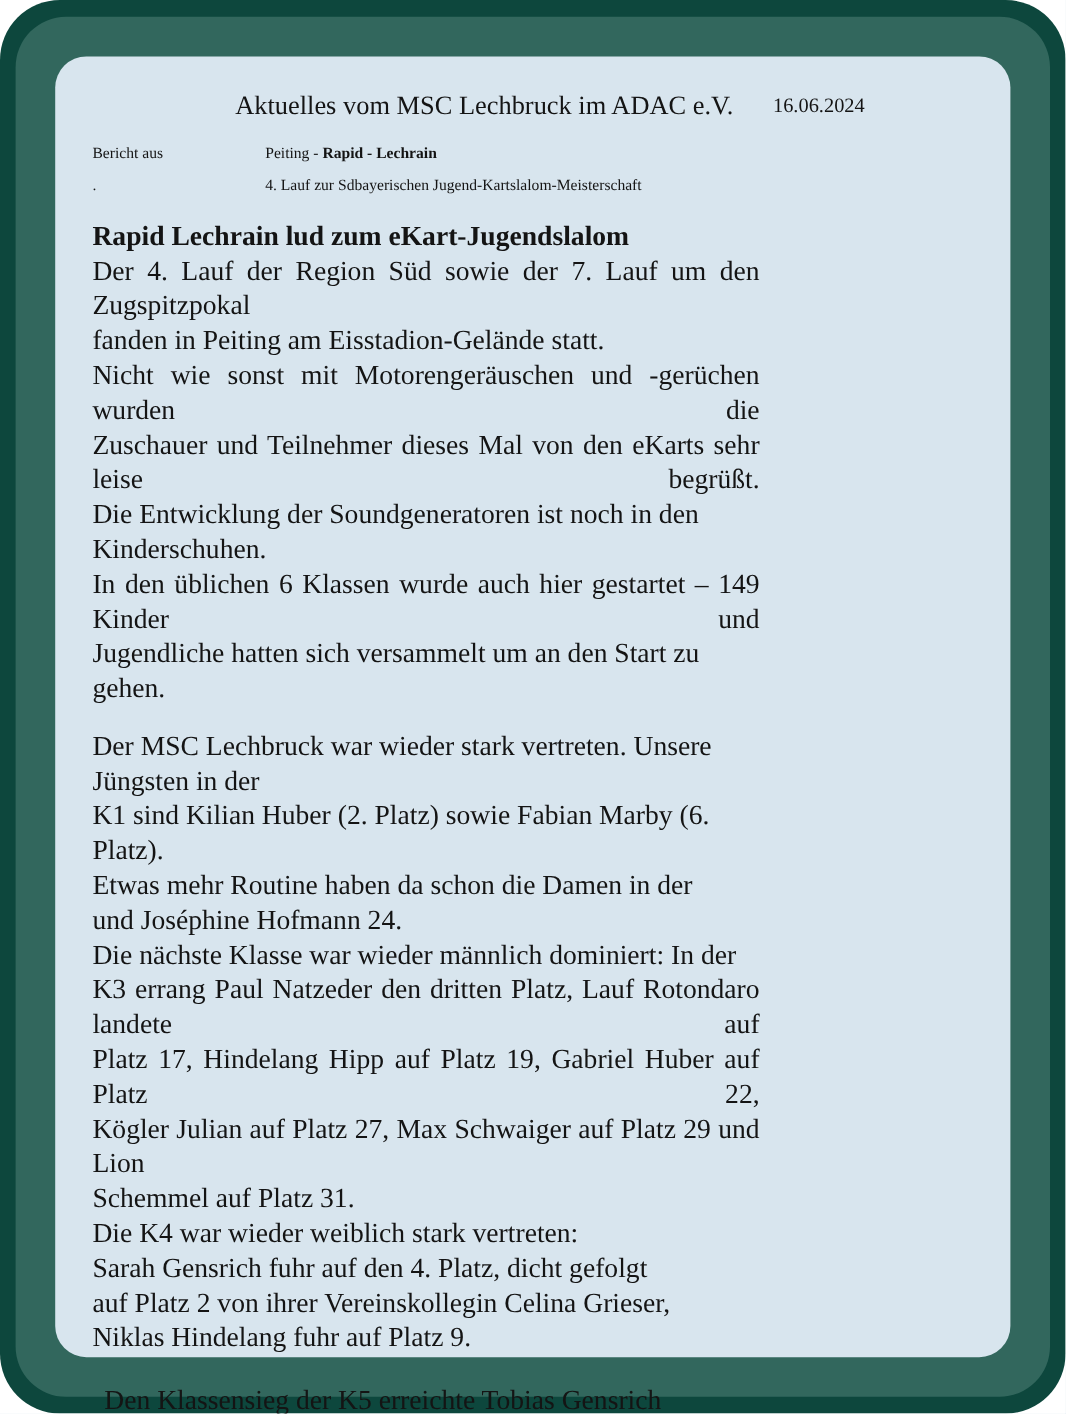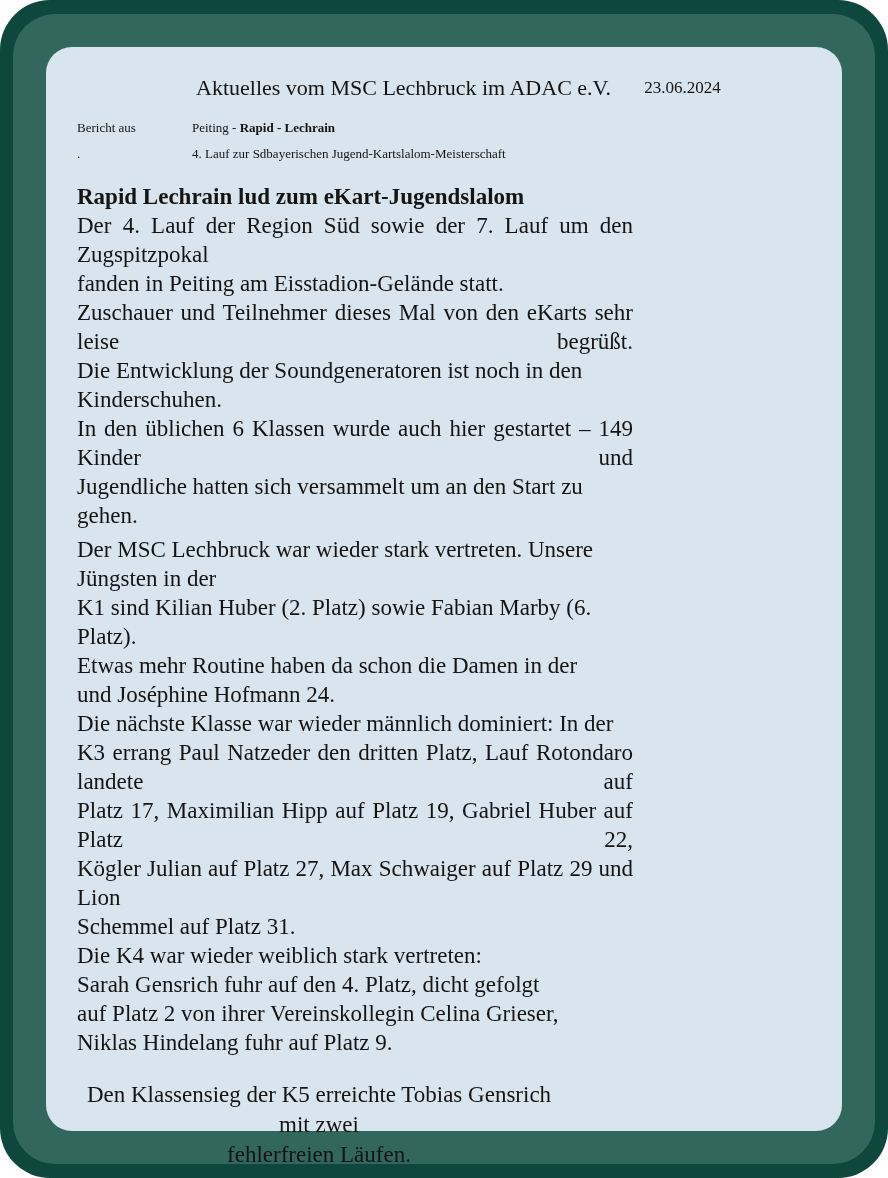--- a/index.html
+++ b/index.html
@@ -39,77 +39,78 @@
     white-space:nowrap;
   }
   .doc-title{font-size:22px;line-height:26px;}
   .doc-date{font-size:17px;}
   .bericht{
     margin-top:14px;
     display:flex;
     font-size:13px;line-height:26px;
   }
   .bericht-label-col{width:115px;flex:none;}
-  .bericht-lines{flex:1;}
+  .bericht-lines{flex:1;margin-left:29px;}
   .article{margin-top:15px;font-size:23px;line-height:29px;}
   .article-heading{font-weight:bold;}
   .line{white-space:normal;}
   .line.just{text-align:justify;text-align-last:justify;}
-  .para2{margin-top:5px;}
+  .para2{margin-top:19px;}
   .closing{
     margin-top:23px;
     width:484px;
     text-align:center;
     font-weight:normal;
     line-height:30px;
   }
   b{font-weight:bold;}
 </style>
 </head>
 <body>
 
 <div class="frame-outer">
   <div class="frame-inner">
     <div class="paper">
       <div class="text-col">
 
         <div class="title-row">
           <span class="doc-title">Aktuelles vom MSC Lechbruck im ADAC e.V.</span>
-          <span class="doc-date">23.06.2024</span>
+          <span class="doc-date">16.06.2024</span>
         </div>
 
         <div class="bericht">
           <div class="bericht-label-col">
             <div>Bericht aus</div>
             <div>.</div>
           </div>
           <div class="bericht-lines">
             <div><span>Peiting - </span><b>Rapid - Lechrain</b></div>
             <div>4. Lauf zur Sdbayerischen Jugend-Kartslalom-Meisterschaft</div>
           </div>
         </div>
 
         <div class="article">
           <div class="article-heading line">Rapid Lechrain lud zum eKart-Jugendslalom</div>
           <div id="para1">
               <div class="line just">Der 4. Lauf der Region Süd sowie der 7. Lauf um den Zugspitzpokal</div>
               <div class="line">fanden in Peiting am Eisstadion-Gelände statt.</div>
+              <div class="line just">Nicht wie sonst mit Motorengeräuschen und -gerüchen wurden die</div>
               <div class="line just">Zuschauer und Teilnehmer dieses Mal von den eKarts sehr leise begrüßt.</div>
               <div class="line">Die Entwicklung der Soundgeneratoren ist noch in den Kinderschuhen.</div>
               <div class="line just">In den üblichen 6 Klassen wurde auch hier gestartet – 149 Kinder und</div>
               <div class="line">Jugendliche hatten sich versammelt um an den Start zu gehen.</div>
             </div>
           <div id="para2" class="para2">
               <div class="line">Der MSC Lechbruck war wieder stark vertreten. Unsere Jüngsten in der</div>
               <div class="line">K1 sind Kilian Huber (2. Platz) sowie Fabian Marby (6. Platz).</div>
               <div class="line">Etwas mehr Routine haben da schon die Damen in der</div>
               <div class="line">und Joséphine Hofmann 24.</div>
               <div class="line">Die nächste Klasse war wieder männlich dominiert: In der</div>
               <div class="line just">K3 errang Paul Natzeder den dritten Platz, Lauf Rotondaro landete auf</div>
-              <div class="line just">Platz 17, Maximilian Hipp auf Platz 19, Gabriel Huber auf Platz 22,</div>
+              <div class="line just">Platz 17, Hindelang Hipp auf Platz 19, Gabriel Huber auf Platz 22,</div>
               <div class="line just">Kögler Julian auf Platz 27, Max Schwaiger auf Platz 29 und Lion</div>
               <div class="line">Schemmel auf Platz 31.</div>
               <div class="line">Die K4 war wieder weiblich stark vertreten:</div>
               <div class="line">Sarah Gensrich fuhr auf den 4. Platz, dicht gefolgt</div>
               <div class="line">auf Platz 2 von ihrer Vereinskollegin Celina Grieser,</div>
               <div class="line">Niklas Hindelang fuhr auf Platz 9.</div>
             </div>
           <div id="closing" class="closing">
               <div class="line">Den Klassensieg der K5 erreichte Tobias Gensrich mit zwei</div>
               <div class="line">fehlerfreien Läufen.</div>

